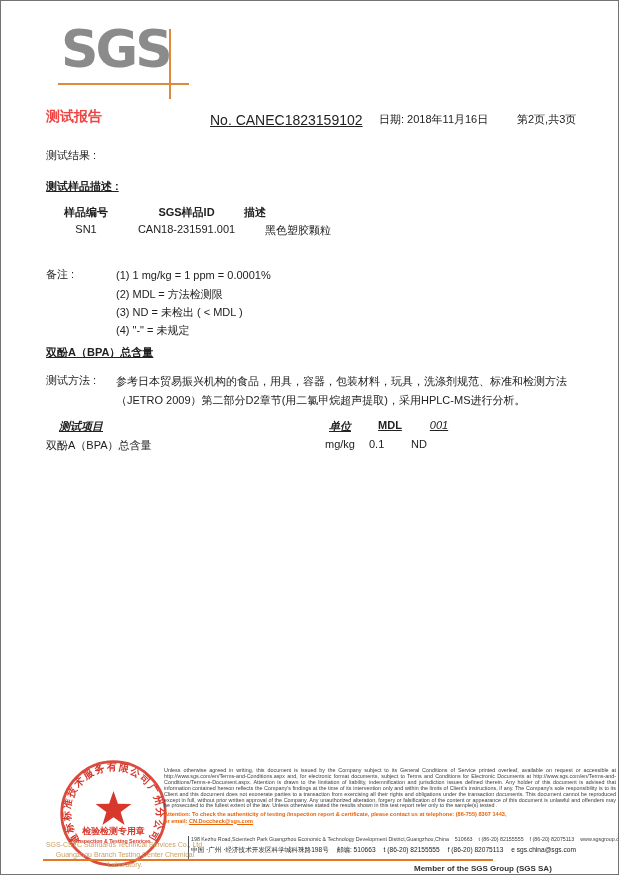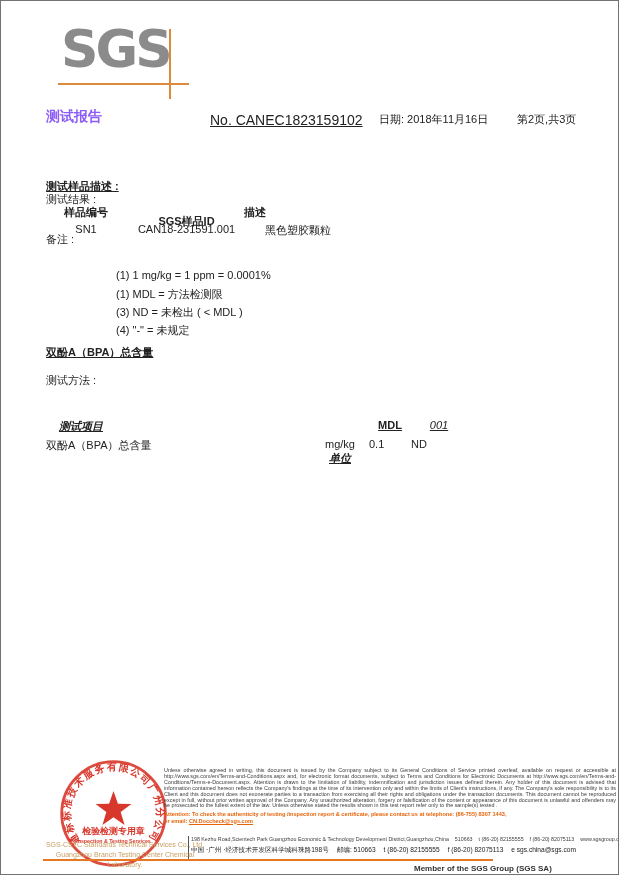--- a/index.html
+++ b/index.html
@@ -17,45 +17,45 @@
   
   .logo-text{
     left:60px;top:22px;
     font-family:"DejaVu Sans", sans-serif;
     font-size:52px;font-weight:800;letter-spacing:-3px;
     color:#8b8b8b;line-height:1;
   }
   .logo-hline{left:57px;top:82px;width:131px;height:2px;background:#dd8a3c;}
   .logo-vline{left:168px;top:28px;width:2px;height:70px;background:#dd8a3c;}
   
-  .report-title{left:45px;top:107px;font-size:14px;font-weight:bold;color:#8b5cf6;}
+  .report-title{left:45px;top:107px;font-size:14px;font-weight:bold;color:#ef4444;}
   .report-no{left:209px;top:111px;font-size:14px;text-decoration:underline;}
   .report-date{left:378px;top:111px;font-size:11px;}
   .report-page{left:516px;top:111px;font-size:11px;}
   
   .t11{font-size:11px;color:#222;}
-  .results-label{left:45px;top:147px;margin-top:44px;}
+  .results-label{left:45px;top:147px;}
   .sample-heading{left:45px;top:178px;font-weight:bold;text-decoration:underline;text-align:center;}
   .s-h1{left:50px;top:204px;width:70px;text-align:center;font-weight:bold;}
-  .s-h2{left:133px;top:213px;width:105px;text-align:center;font-weight:bold;}
+  .s-h2{left:133px;top:204px;width:105px;text-align:center;font-weight:bold;}
   .s-h3{left:243px;top:204px;font-weight:bold;}
   .s-v1{left:50px;top:222px;width:70px;text-align:center;}
   .s-v2{left:128px;top:222px;width:115px;text-align:center;}
   .s-v3{left:243px;top:222px;margin-left:21px;}
-  .remarks-label{left:45px;top:231px;text-align:right;}
+  .remarks-label{left:45px;top:266px;text-align:right;}
   .remark-0{left:115px;top:268px;}
   .remark-1{left:115px;top:286px;}
   .remark-2{left:115px;top:304px;}
   .remark-3{left:115px;top:322px;}
   .bpa-heading{left:45px;top:344px;font-weight:bold;text-decoration:underline;}
   .method-label{left:45px;top:372px;}
   .method-text{left:115px;top:371px;width:480px;line-height:19px;}
   
   .r-h-item{left:58px;top:418px;font-weight:bold;font-style:italic;text-decoration:underline;}
-  .r-h-unit{left:318px;top:418px;width:42px;text-align:center;font-weight:bold;font-style:italic;text-decoration:underline;margin-top:32px;}
+  .r-h-unit{left:318px;top:418px;width:42px;text-align:center;font-weight:bold;font-style:italic;text-decoration:underline;}
   .r-h-mdl{left:368px;top:418px;width:42px;text-align:center;font-weight:bold;text-decoration:underline;}
   .r-h-001{left:417px;top:418px;width:42px;text-align:center;font-style:italic;text-decoration:underline;}
   .r-v-item{left:45px;top:437px;}
   .r-v-unit{left:318px;top:437px;width:42px;text-align:center;}
   .r-v-mdl{left:368px;top:437px;width:42px;text-align:left;}
   .r-v-001{left:397px;top:437px;width:42px;text-align:center;}
   
   .stamp-svg{left:56px;top:756px;}
   .stamp-company{
     left:38px;top:839px;width:172px;
@@ -106,26 +106,27 @@
 
   <div class="abs t11 s-h1">样品编号</div>
   <div class="abs t11 s-h2">SGS样品ID</div>
   <div class="abs t11 s-h3">描述</div>
   <div class="abs t11 s-v1">SN1</div>
   <div class="abs t11 s-v2">CAN18-231591.001</div>
   <div class="abs t11 s-v3">黑色塑胶颗粒</div>
 
   <div class="abs t11 remarks-label">备注 :</div>
   <div class="abs t11 remark-0">(1) 1 mg/kg = 1 ppm = 0.0001%</div>
-  <div class="abs t11 remark-1">(1) MDL = 方法检测限</div>
+  <div class="abs t11 remark-1">(2) MDL = 方法检测限</div>
   <div class="abs t11 remark-2">(3) ND = 未检出 ( &lt; MDL )</div>
   <div class="abs t11 remark-3">(4) "-" = 未规定</div>
 
   <div class="abs t11 bpa-heading">双酚A（BPA）总含量</div>
   <div class="abs t11 method-label">测试方法 :</div>
+  <div class="abs t11 method-text">参考日本贸易振兴机构的食品，用具，容器，包装材料，玩具，洗涤剂规范、标准和检测方法（JETRO 2009）第二部分D2章节(用二氯甲烷超声提取)，采用HPLC-MS进行分析。</div>
 
   <div class="abs t11 r-h-item">测试项目</div>
   <div class="abs t11 r-h-unit">单位</div>
   <div class="abs t11 r-h-mdl">MDL</div>
   <div class="abs t11 r-h-001">001</div>
   <div class="abs t11 r-v-item">双酚A（BPA）总含量</div>
   <div class="abs t11 r-v-unit">mg/kg</div>
   <div class="abs t11 r-v-mdl">0.1</div>
   <div class="abs t11 r-v-001">ND</div>
 

